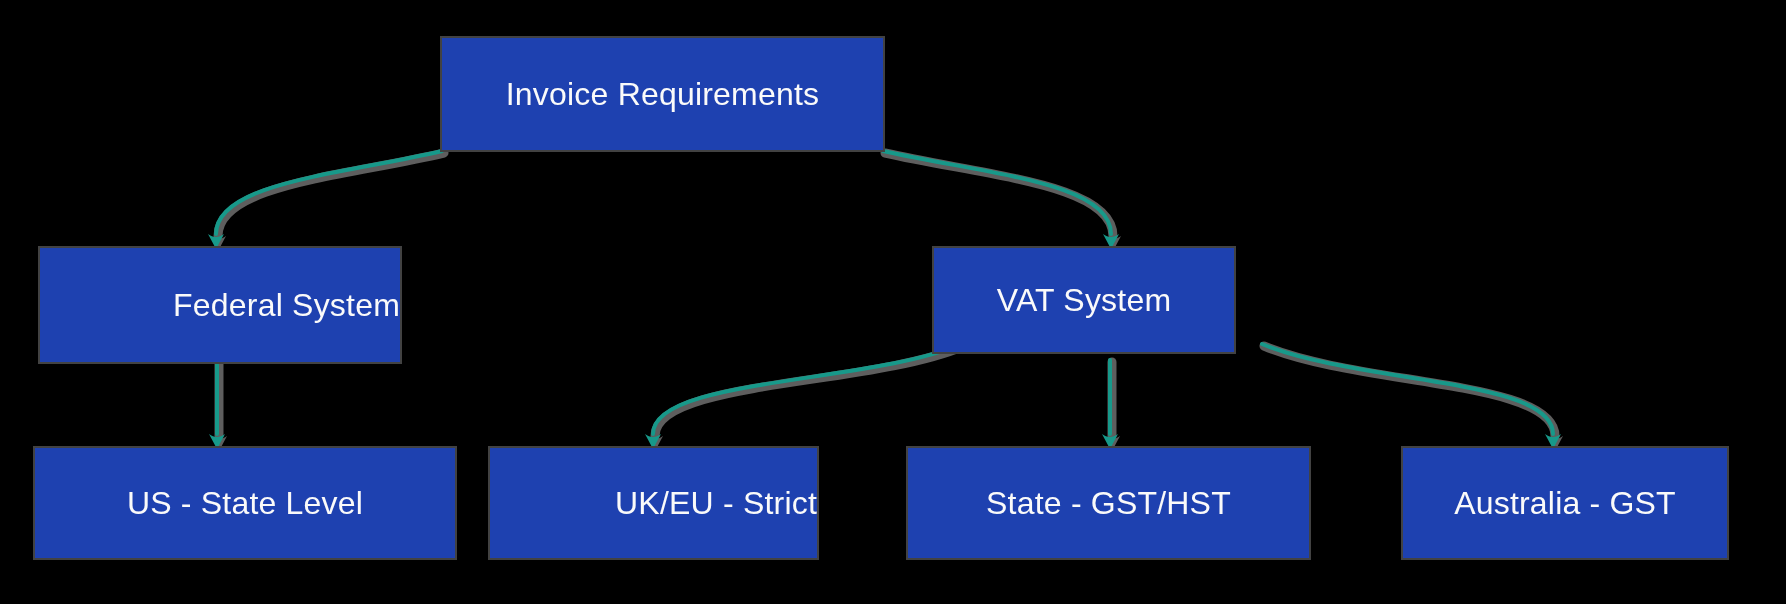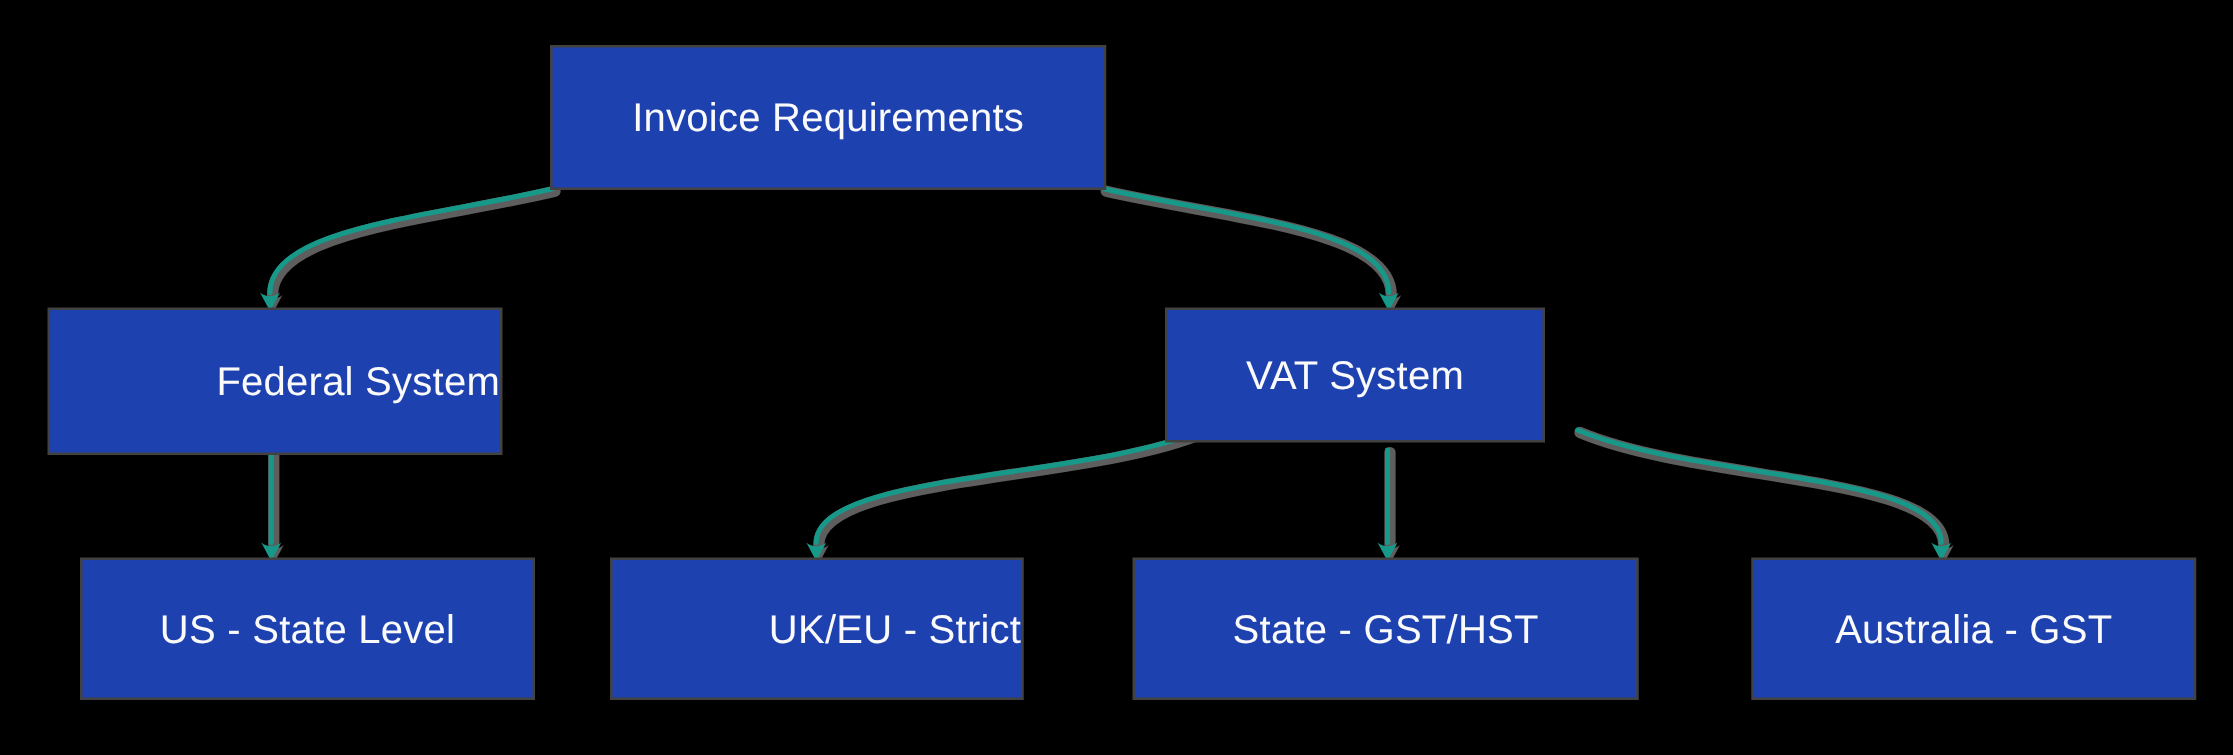--- a/index.html
+++ b/index.html
@@ -52,24 +52,24 @@
     font-size: 32px;
     font-weight: 500;
     letter-spacing: 0.2px;
     text-align: center;
     box-shadow: 0 0 0 2px var(--node-outline);
   }
   
   .node-invoice-requirements { left: 442px; top: 38px;  width: 441px; height: 112px; }
   .node-federal-system       { left: 40px;  top: 248px; width: 360px; height: 114px; justify-content: flex-end; }
   .node-vat-system           { left: 934px; top: 248px; width: 300px; height: 104px; }
-  .node-us-state-level       { left: 35px;  top: 448px; width: 360px; height: 110px; margin-left: 31px; }
+  .node-us-state-level       { left: 35px;  top: 448px; width: 420px; height: 110px; }
   .node-uk-eu-strict         { left: 490px; top: 448px; width: 327px; height: 110px; justify-content: flex-end; }
   .node-canada-gst-hst       { left: 908px; top: 448px; width: 401px; height: 110px; }
-  .node-australia-gst        { left: 1403px;top: 448px; width: 352px; height: 110px; }
+  .node-australia-gst        { left: 1403px;top: 448px; width: 324px; height: 110px; }
 </style>
 </head>
 <body>
 
 <div class="stage">
 
   <svg class="edges-layer" viewBox="0 0 1786 604" xmlns="http://www.w3.org/2000/svg">
     <defs>
       <marker id="arrow-main" markerUnits="userSpaceOnUse" markerWidth="30" markerHeight="24" refX="1" refY="12" orient="auto">
         <path class="arrowhead-main" d="M1,4 C5,9 5,15 1,20 L16,12 Z"></path>

